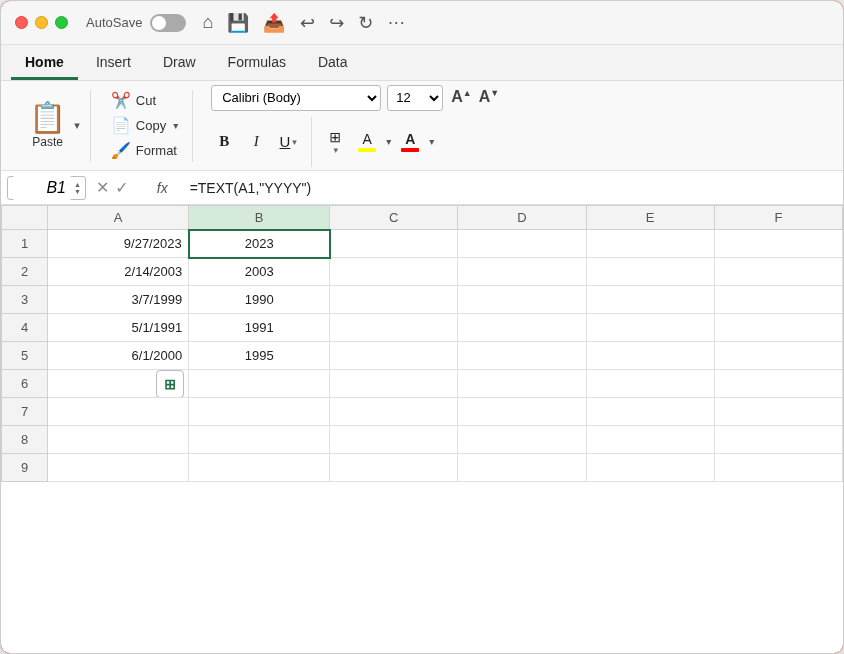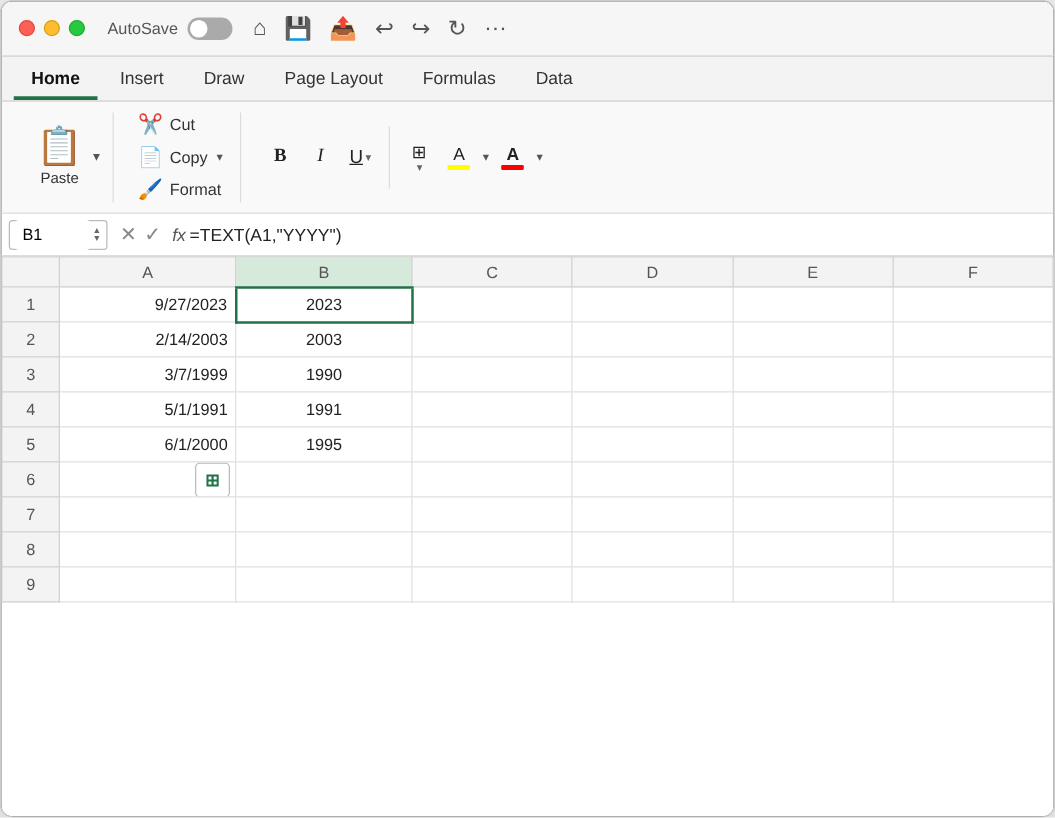--- a/index.html
+++ b/index.html
@@ -7,21 +7,21 @@
       font-family: -apple-system, 'Segoe UI', sans-serif;
       background: #f0f0f0;
       display: flex;
       justify-content: center;
       align-items: center;
       min-height: 100vh;
     }
     .window {
       width: 844px;
       height: 654px;
-      background: #404040;
+      background: #c2410c;
       border-radius: 10px;
       box-shadow: 0 4px 24px rgba(0,0,0,0.18);
       overflow: hidden;
       display: flex;
       flex-direction: column;
       border: 1px solid #ccc;
     }
     
     .titlebar {
       background: #f6f6f6;
@@ -254,21 +254,21 @@
       align-items: center;
       gap: 6px;
       margin: 0 6px;
       color: #888;
       font-size: 15px;
     }
     .fx-label {
       font-size: 14px;
       color: #555;
       font-style: italic;
-      margin: 0 3px;
+      margin: 0 22px;
     }
     .formula-input {
       flex: 1;
       border: none;
       outline: none;
       font-size: 14px;
       color: #222;
     }
     
     .spreadsheet {
@@ -381,21 +381,20 @@
       <span class="titlebar-icon">↪</span>
       <span class="titlebar-icon">↻</span>
       <span class="titlebar-icon">···</span>
     </div>
   </div>
 
   <div class="ribbon-tabs">
     <div class="tab active">Home</div>
     <div class="tab">Insert</div>
     <div class="tab">Draw</div>
-    <div class="tab">Page Layout</div>
     <div class="tab">Formulas</div>
     <div class="tab">Data</div>
   </div>
 
   <div class="ribbon-toolbar">
 
     <div class="ribbon-group">
       <div class="paste-btn">
         <span class="paste-icon">📋</span>
         <span class="paste-label">Paste</span>
@@ -416,20 +415,32 @@
         </div>
         <div class="clipboard-item">
           <span class="clip-icon">🖌️</span>
           <span>Format</span>
         </div>
       </div>
     </div>
 
     <div class="ribbon-group">
       <div class="font-group">
+        <div class="font-row1">
+          <select class="font-select">
+            <option>Calibri (Body)</option>
+          </select>
+          <select class="size-select">
+            <option>12</option>
+          </select>
+          <div class="font-size-btns">
+            <span class="font-size-btn" style="font-size:16px;font-weight:bold;">A<sup style="font-size:9px;">▲</sup></span>
+            <span class="font-size-btn" style="font-size:16px;font-weight:bold;">A<sup style="font-size:9px;">▼</sup></span>
+          </div>
+        </div>
         <div class="font-row2">
           <span class="fmt-btn fmt-bold">B</span>
           <span class="fmt-btn fmt-italic">I</span>
           <span class="fmt-btn underline-btn">
             <span class="underline-u">U</span>
             <span class="dropdown-arrow">▾</span>
           </span>
           <span class="separator"></span>
           <span class="fmt-btn" style="display:flex;flex-direction:column;align-items:center;">
             <span style="font-size:14px;">⊞</span>
@@ -446,21 +457,21 @@
           </span>
           <span style="font-size:10px;color:#555;cursor:pointer;">▾</span>
         </div>
       </div>
     </div>
 
   </div>
 
   <div class="formula-bar">
     <div style="display:flex;align-items:center;border:1px solid #bbb;border-radius:3px;padding:0 4px;height:24px;background:#fff;margin-right:4px;position:relative;">
-      <input class="cell-ref" type="text" value="B1" style="border: none; outline: none; width: 60px; font-size: 13px; text-align: left;">
+      <input class="cell-ref" type="text" value="B1" style="border: none; outline: none; width: 60px; font-size: 16px; text-align: right; font-style: italic;">
       <span style="display:flex;flex-direction:column;font-size:7px;color:#666;cursor:pointer;margin-left:2px;">▲<br>▼</span>
     </div>
     <div class="formula-controls">
       <span style="color:#888;font-size:16px;">✕</span>
       <span style="color:#888;font-size:16px;">✓</span>
     </div>
     <span class="fx-label">fx</span>
     <input class="formula-input" type="text" value="=TEXT(A1,&quot;YYYY&quot;)" style="">
   </div>
 

